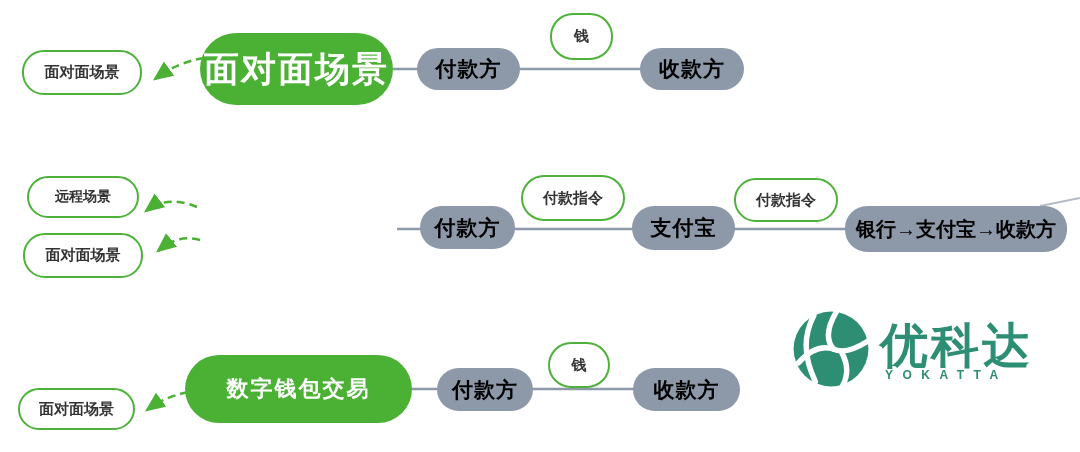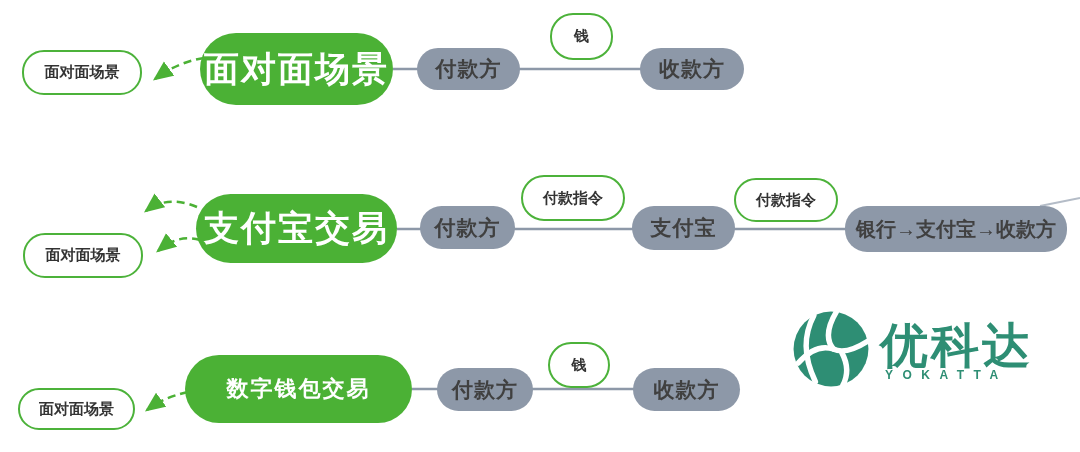--- a/index.html
+++ b/index.html
@@ -14,21 +14,21 @@
     position:relative;width:1080px;height:452px;background:#ffffff;overflow:hidden;
     font-family:"Liberation Sans",sans-serif;
   }
   .layer{position:absolute;left:0;top:0;width:1080px;height:452px;}
   .abs{position:absolute;display:flex;align-items:center;justify-content:center;box-sizing:border-box;}
   .pill-green{
     background:var(--topic-green);color:#ffffff;font-weight:bold;letter-spacing:2px;
     border-radius:36px;
   }
   .node-gray{
-    background:var(--node-gray);color:#404040;font-weight:bold;letter-spacing:1px;
+    background:var(--node-gray);color:#000000;font-weight:bold;letter-spacing:1px;
     border-radius:22px;
   }
   .oval{
     background:#ffffff;border:2.5px solid var(--oval-green);color:var(--text-dark);
     font-weight:bold;
   }
   .brand-cn{position:absolute;color:var(--logo-teal);font-weight:bold;white-space:nowrap;text-align:center;}
   .brand-en{position:absolute;color:var(--logo-teal);font-weight:bold;white-space:nowrap;}
 </style>
 </head>
@@ -53,22 +53,22 @@
     <path d="M 200,240 C 181,235 169,242 158,251" fill="none" stroke="#4bb135" stroke-width="2.5" stroke-dasharray="8 5" marker-end="url(#ah)"></path>
     <path d="M 188,392 C 170,396 158,402 147,410" fill="none" stroke="#4bb135" stroke-width="2.5" stroke-dasharray="8 5" marker-end="url(#ah)"></path>
   </svg>
 
   <div class="abs oval" style="left:22px;top:50px;width:120px;height:45px;border-radius:22px;font-size:15px;">面对面场景</div>
   <div class="abs pill-green" style="left:200px;top:33px;width:193px;height:72px;font-size:35px;">面对面场景</div>
   <div class="abs node-gray" style="left:417px;top:48px;width:103px;height:42px;font-size:21px;">付款方</div>
   <div class="abs oval" style="left:550px;top:13px;width:63px;height:47px;border-radius:23px;font-size:15px;">钱</div>
   <div class="abs node-gray" style="left:640px;top:48px;width:104px;height:42px;font-size:21px;">收款方</div>
 
+  <div class="abs oval" style="left:27px;top:176px;width:112px;height:42px;border-radius:21px;font-size:14px;">远程场景</div>
   <div class="abs oval" style="left:23px;top:233px;width:120px;height:45px;border-radius:22px;font-size:15px;">面对面场景</div>
-  <div class="abs pill-green" style="left:196px;top:194px;width:201px;height:69px;font-size:35px;">支付宝交易</div>
   <div class="abs node-gray" style="left:420px;top:206px;width:95px;height:43px;font-size:21px;">付款方</div>
   <div class="abs oval" style="left:521px;top:175px;width:104px;height:46px;border-radius:23px;font-size:15px;">付款指令</div>
   <div class="abs node-gray" style="left:632px;top:206px;width:103px;height:44px;font-size:21px;">支付宝</div>
   <div class="abs oval" style="left:734px;top:178px;width:104px;height:44px;border-radius:22px;font-size:15px;">付款指令</div>
   <div class="abs node-gray" style="left:845px;top:206px;width:222px;height:46px;font-size:20px;letter-spacing:0;">银行→支付宝→收款方</div>
 
   <div class="abs oval" style="left:18px;top:388px;width:117px;height:42px;border-radius:21px;font-size:15px;">面对面场景</div>
   <div class="abs pill-green" style="left:185px;top:355px;width:227px;height:68px;font-size:22px;">数字钱包交易</div>
   <div class="abs node-gray" style="left:437px;top:368px;width:96px;height:43px;font-size:21px;">付款方</div>
   <div class="abs oval" style="left:548px;top:342px;width:62px;height:46px;border-radius:23px;font-size:15px;">钱</div>

